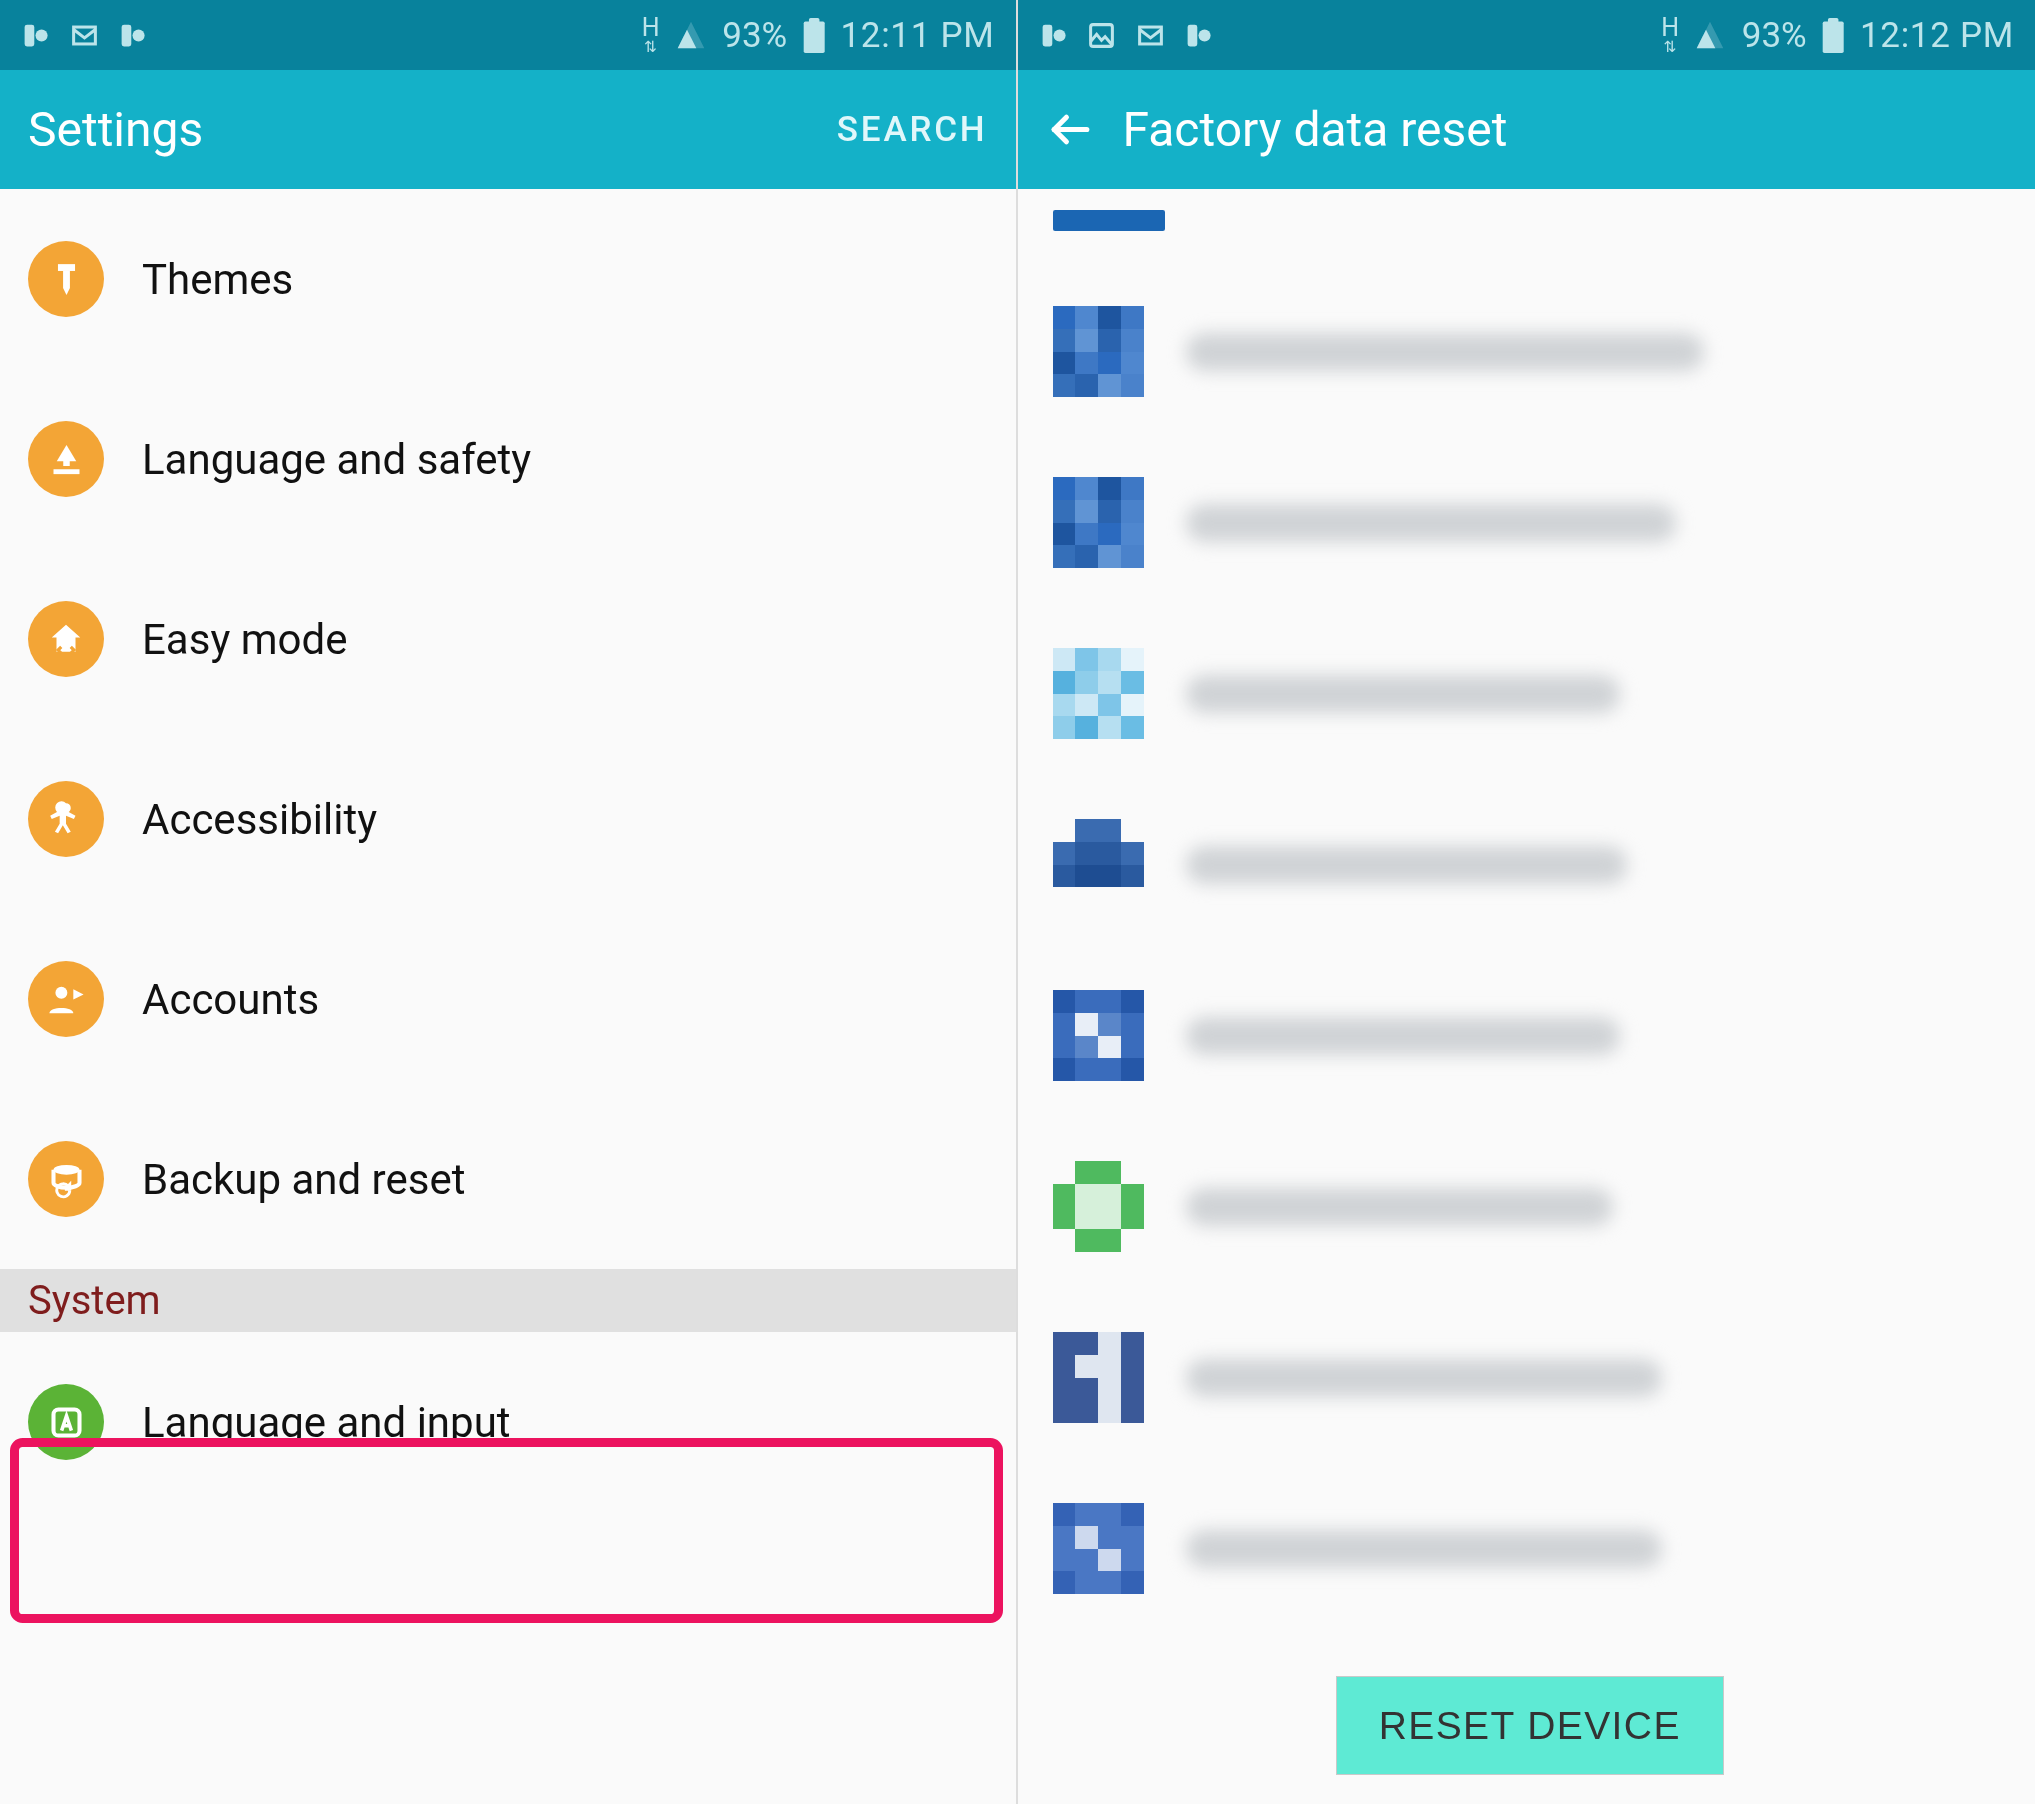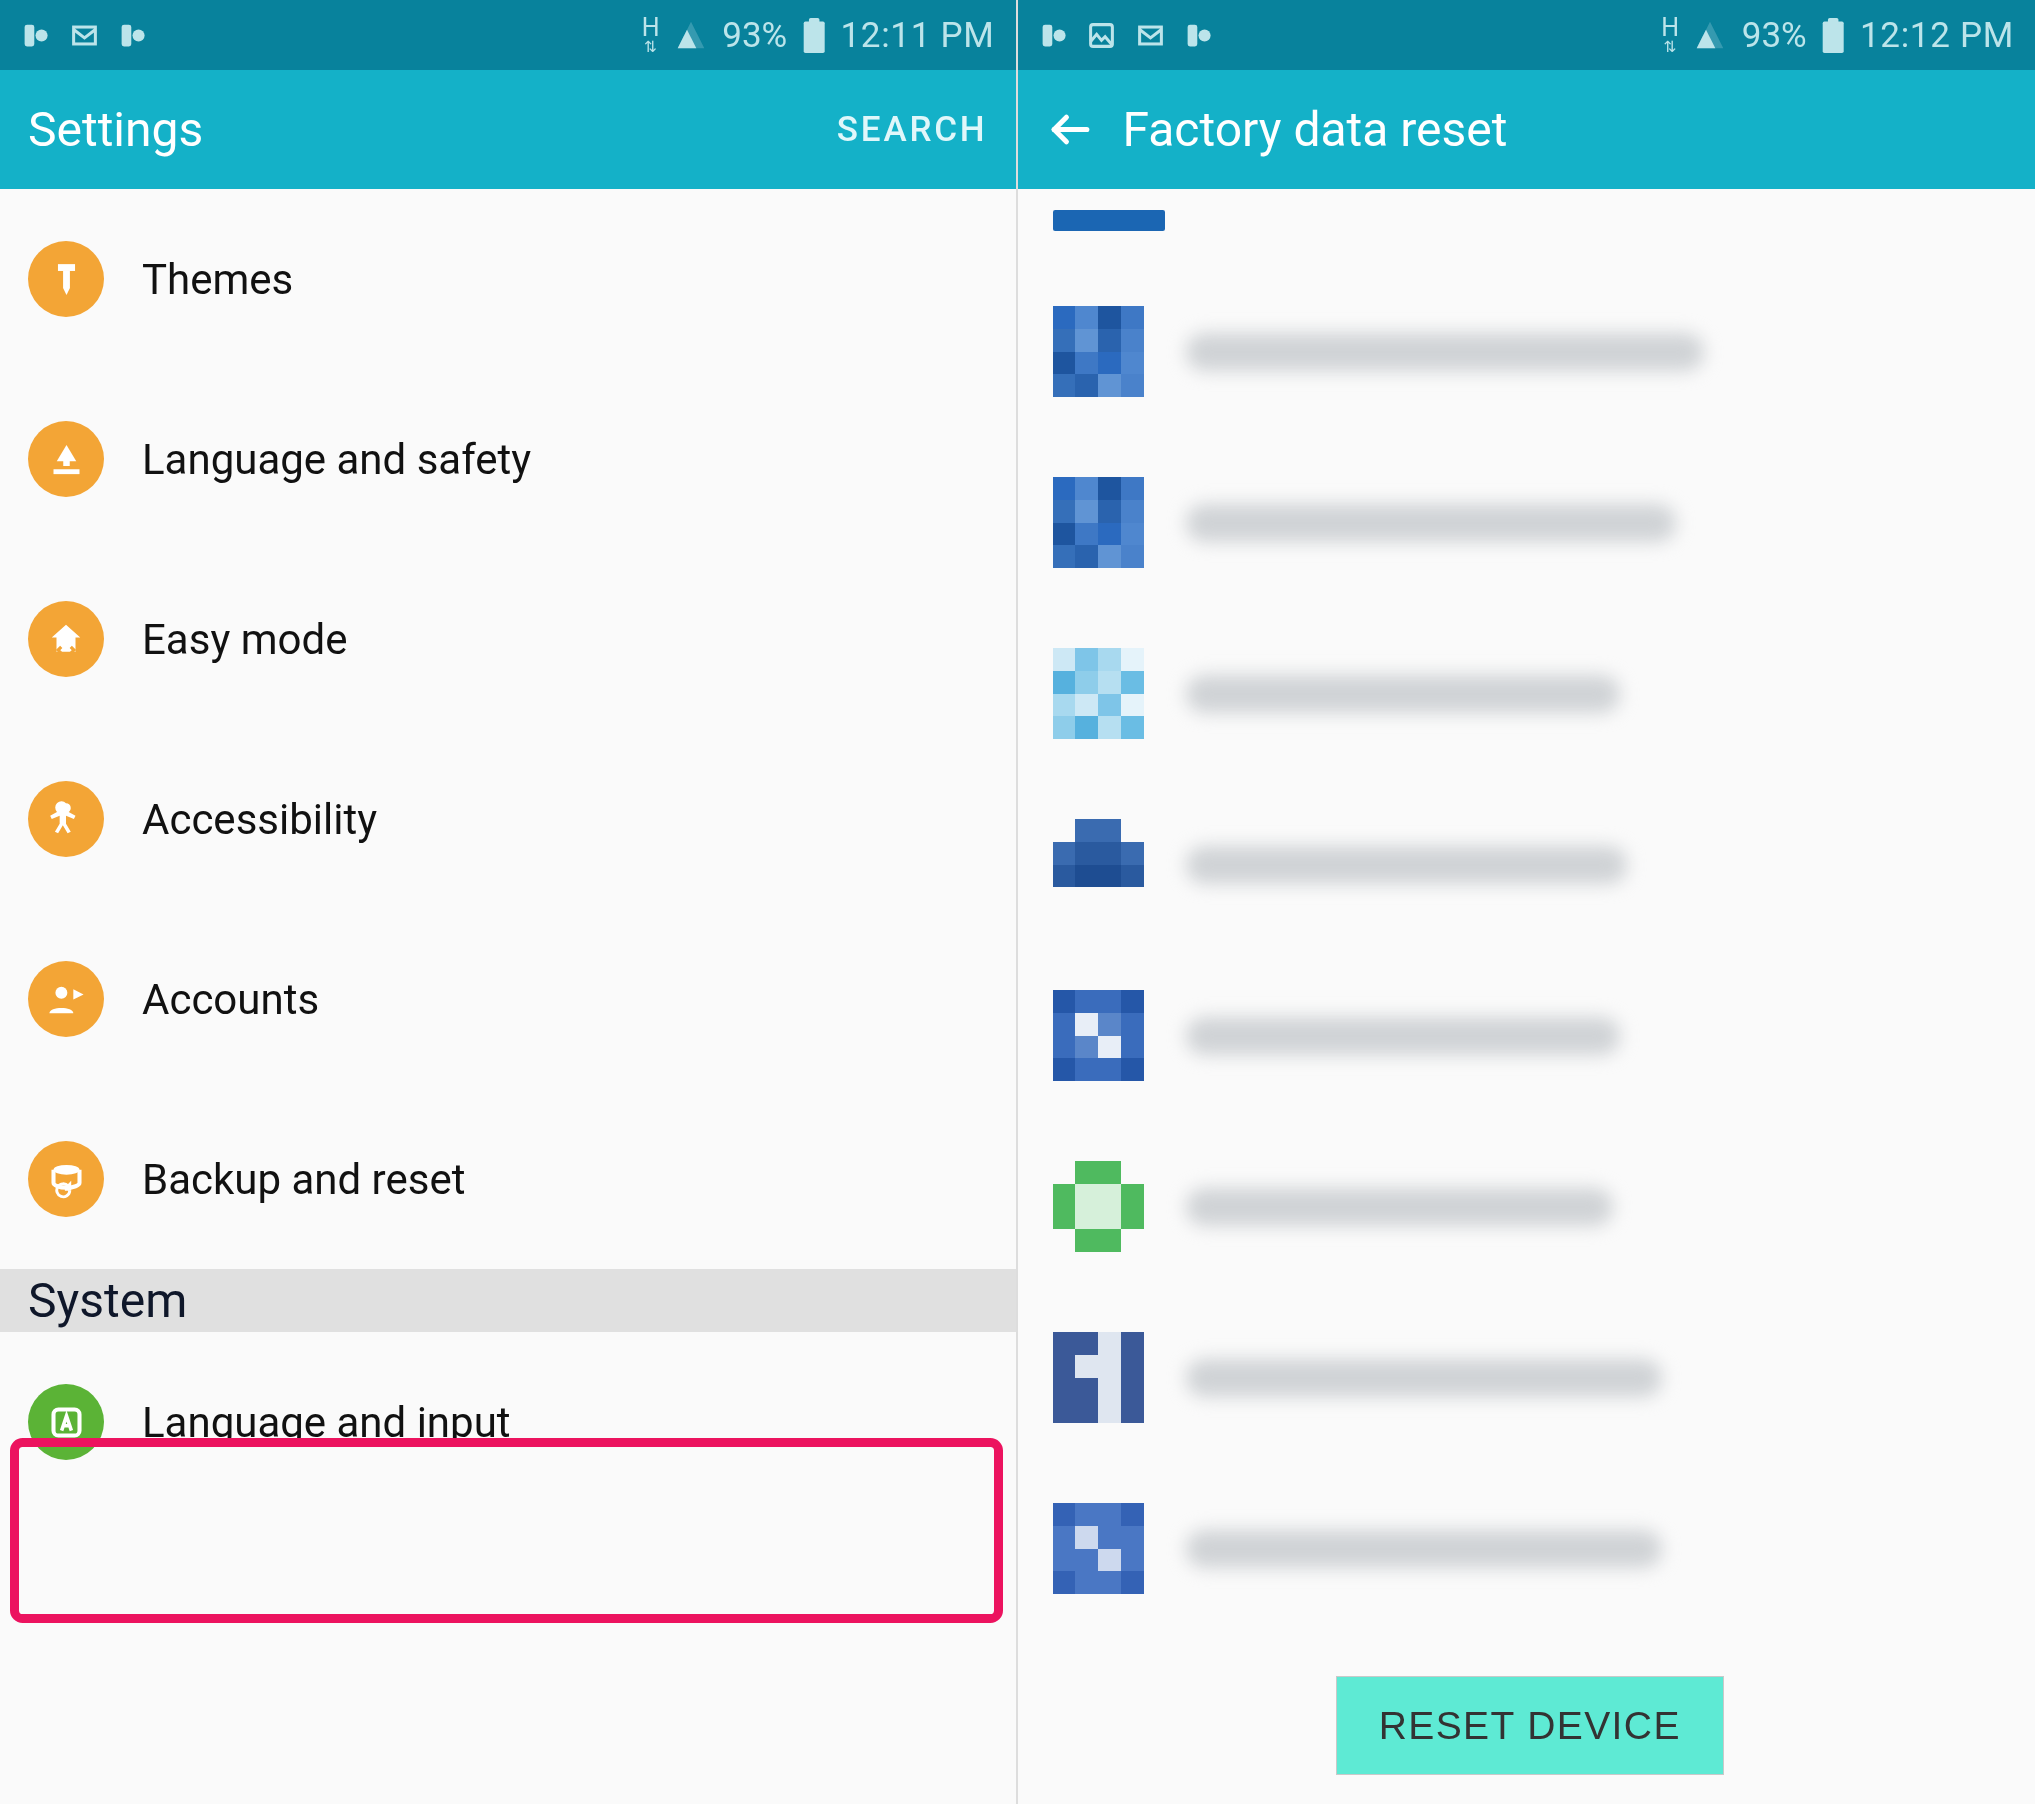--- a/index.html
+++ b/index.html
@@ -35,22 +35,22 @@
   }
   .row .iconwrap {
     width: 76px; height: 76px; border-radius: 50%; display: flex; align-items: center; justify-content: center;
     margin-right: 38px; color: #fff; flex-shrink: 0;
   }
   .row .label { font-size: 42px; color: #111; }
   .iconwrap.orange { background: #f3a536; }
   .iconwrap.green  { background: #5bb336; }
 
   .section-header {
-    height: 63px; background: #e0e0e0; color: #0f172a; display: flex; align-items: center;
-    padding: 0 28px; font-size: 48px;
+    height: 63px; background: #e0e0e0; color: #7f1d1d; display: flex; align-items: center;
+    padding: 0 28px; font-size: 40px;
   }
 
   .highlight-box {
     position: absolute; border: 9.8px solid #ec135f; border-radius: 12.6px; pointer-events: none;
   }
 
   
   .accounts { flex: 1; padding: 21px 28px 0 35px; background: #fafafa; }
   .acct-top-bar { width: 112px; height: 21px; background: #1b66b3; border-radius: 2.1px; margin-bottom: 35px; }
   .acct-row { display: flex; align-items: center; height: 171px; }

